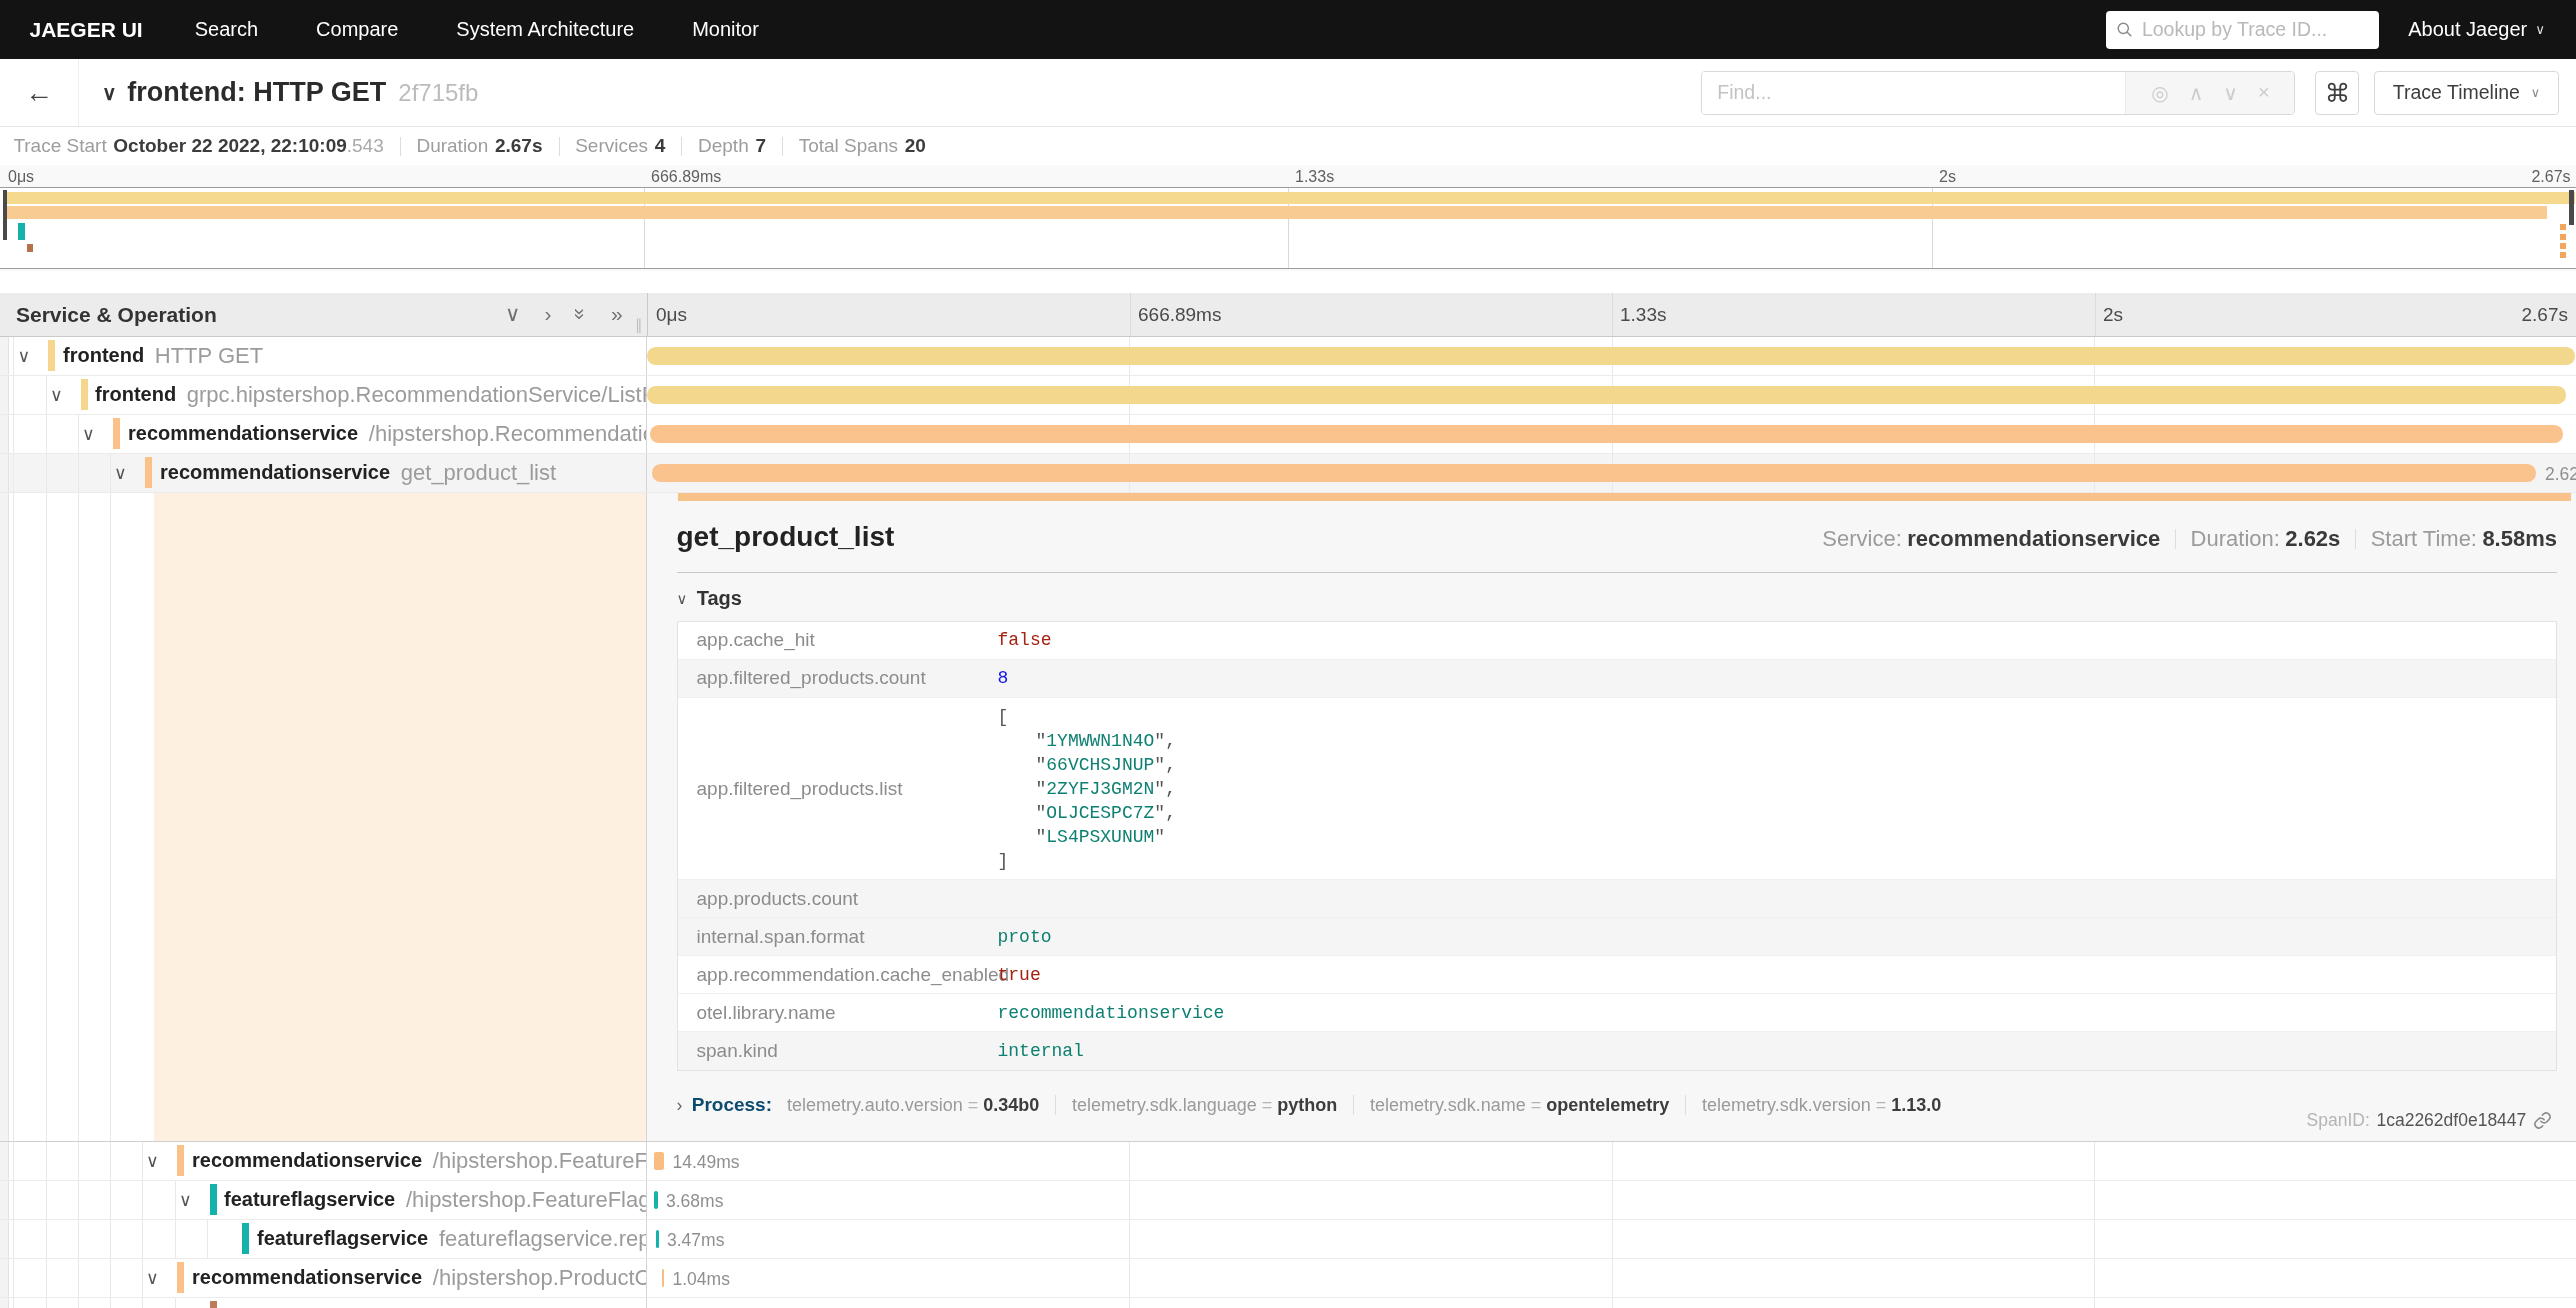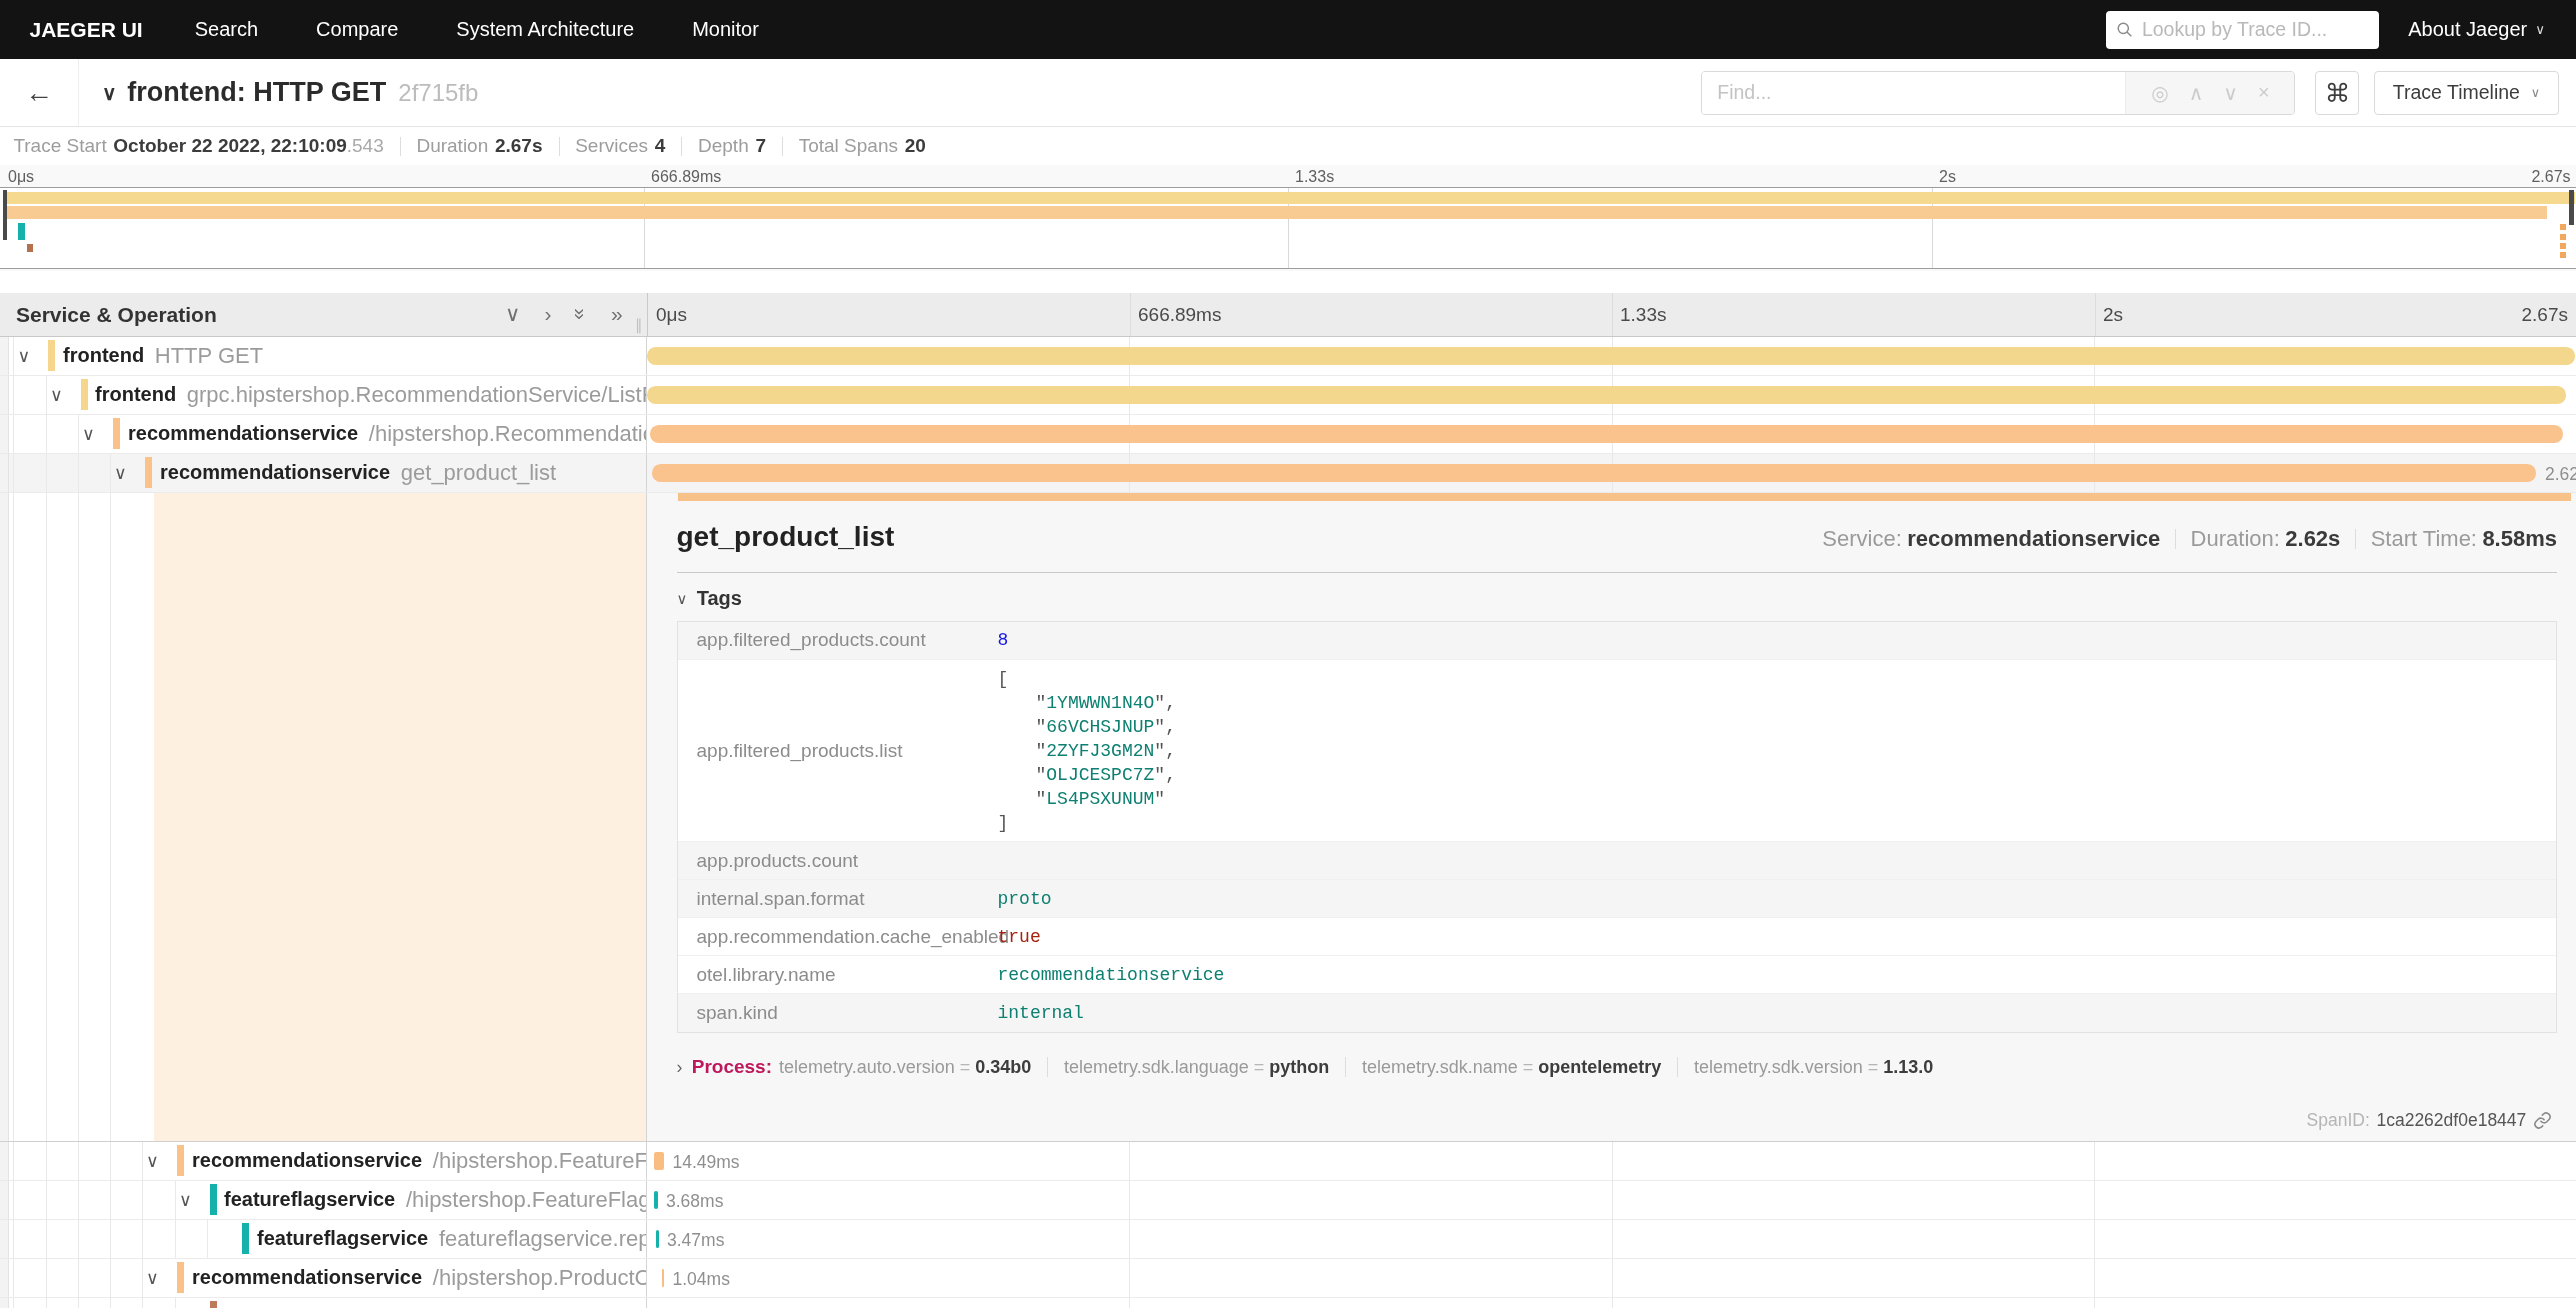--- a/index.html
+++ b/index.html
@@ -121,21 +121,21 @@
   .tag-key { width:320px; flex:0 0 auto; padding-left:19px; font-size:19px; color:#8c8c8c; }
   .tag-value { flex:1; font-family:"Liberation Mono", monospace; font-size:18px; padding:6.7px 0; }
   .v-bool { color:#a6220f; }
   .v-num { color:#1515e6; }
   .v-str { color:#0e8071; }
   .punct { color:#555; }
   .vline { line-height:24px; }
   .vitem { padding-left:38px; }
   .process-row { margin-top:23px; display:flex; align-items:center; font-size:18px; }
   .p-chev { color:#666; font-size:17.5px; margin-right:9.4px; }
-  .p-label { font-weight:bold; color:#be185d; margin-right:7px; font-size:19px; }
+  .p-label { font-weight:bold; color:#0c4a6e; margin-right:15px; font-size:19px; }
   .pk { color:#9a9a9a; }
   .peq { color:#b5b5b5; }
   .pval { color:#3d3d3d; font-weight:bold; }
   .psep { width:0.7px; height:20px; background:#ddd; margin:0 16px; display:inline-block; }
   .spanid { position:absolute; right:24px; bottom:9.4px; display:flex; align-items:center;
     gap:6.7px; font-size:17.5px; }
   .spanid .lab { color:#b5b5b5; }
   .spanid .val { color:#555; }
 </style>
 </head>
@@ -353,20 +353,24 @@
         <span class="lab">Start Time:</span>
         <span class="val">8.58ms</span>
       </span>
     </div>
     <hr class="d-hr">
     <div class="tags-head">
       <span class="tags-chev">∨</span>
       <span class="tags-title">Tags</span>
     </div>
     <div class="tags-table" id="tags-body">
+        <div class="tag-row">
+          <div class="tag-key">app.cache_hit</div>
+          <div class="tag-value"><span class="v-bool">false</span></div>
+        </div>
         <div class="tag-row alt">
           <div class="tag-key">app.filtered_products.count</div>
           <div class="tag-value"><span class="v-num">8</span></div>
         </div>
         <div class="tag-row">
           <div class="tag-key">app.filtered_products.list</div>
           <div class="tag-value">
             <div class="vline"><span class="punct">[</span></div>
             <div class="vline vitem"><span class="punct">"</span><span class="v-str">1YMWWN1N4O</span><span class="punct">"</span><span class="punct">,</span></div>
             <div class="vline vitem"><span class="punct">"</span><span class="v-str">66VCHSJNUP</span><span class="punct">"</span><span class="punct">,</span></div>

